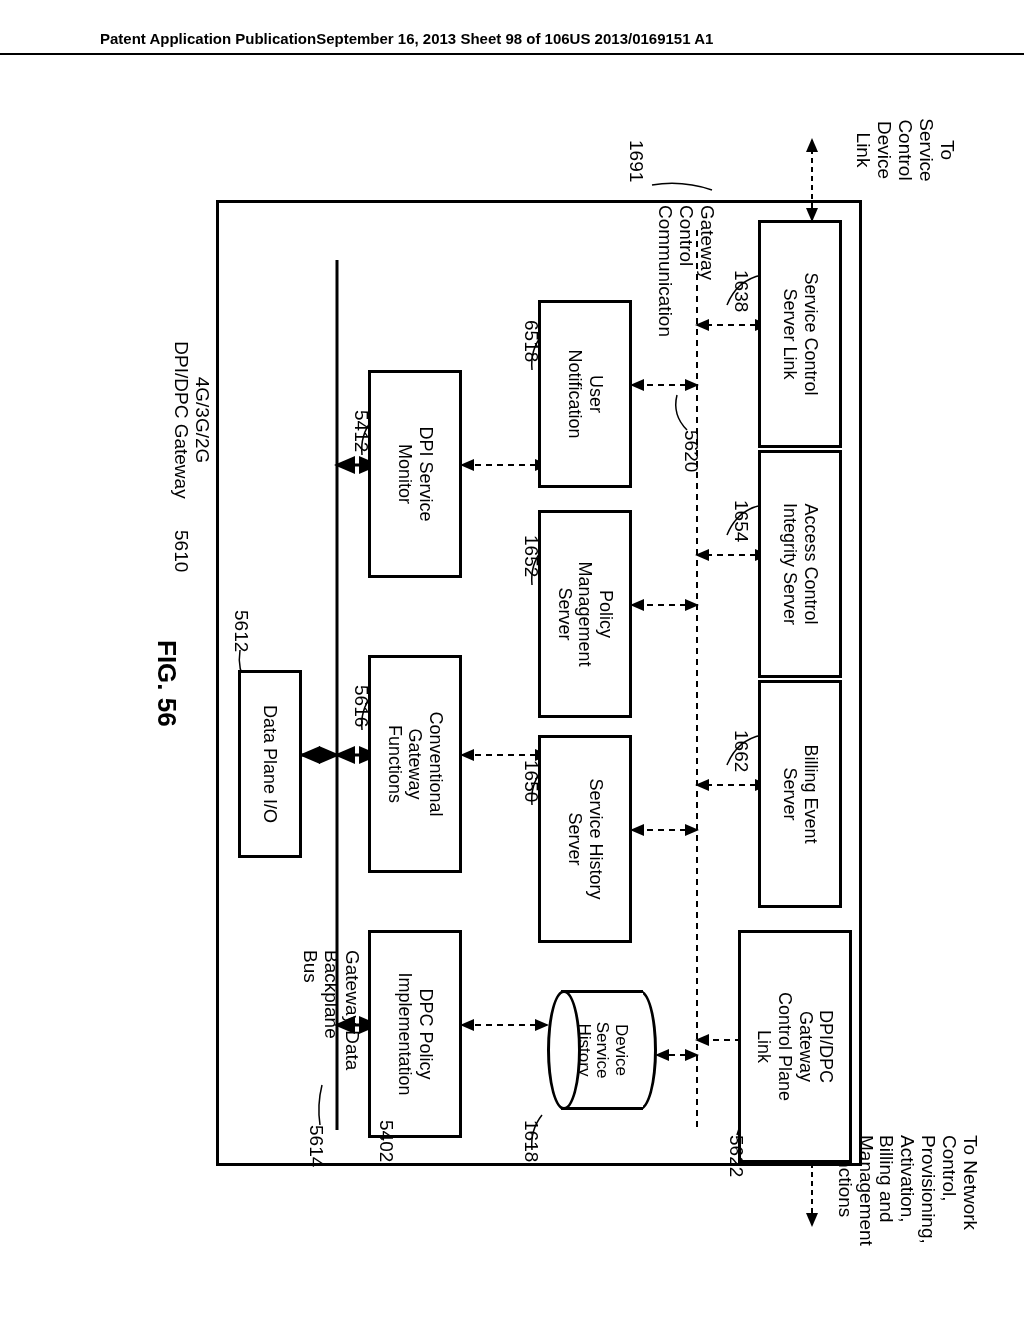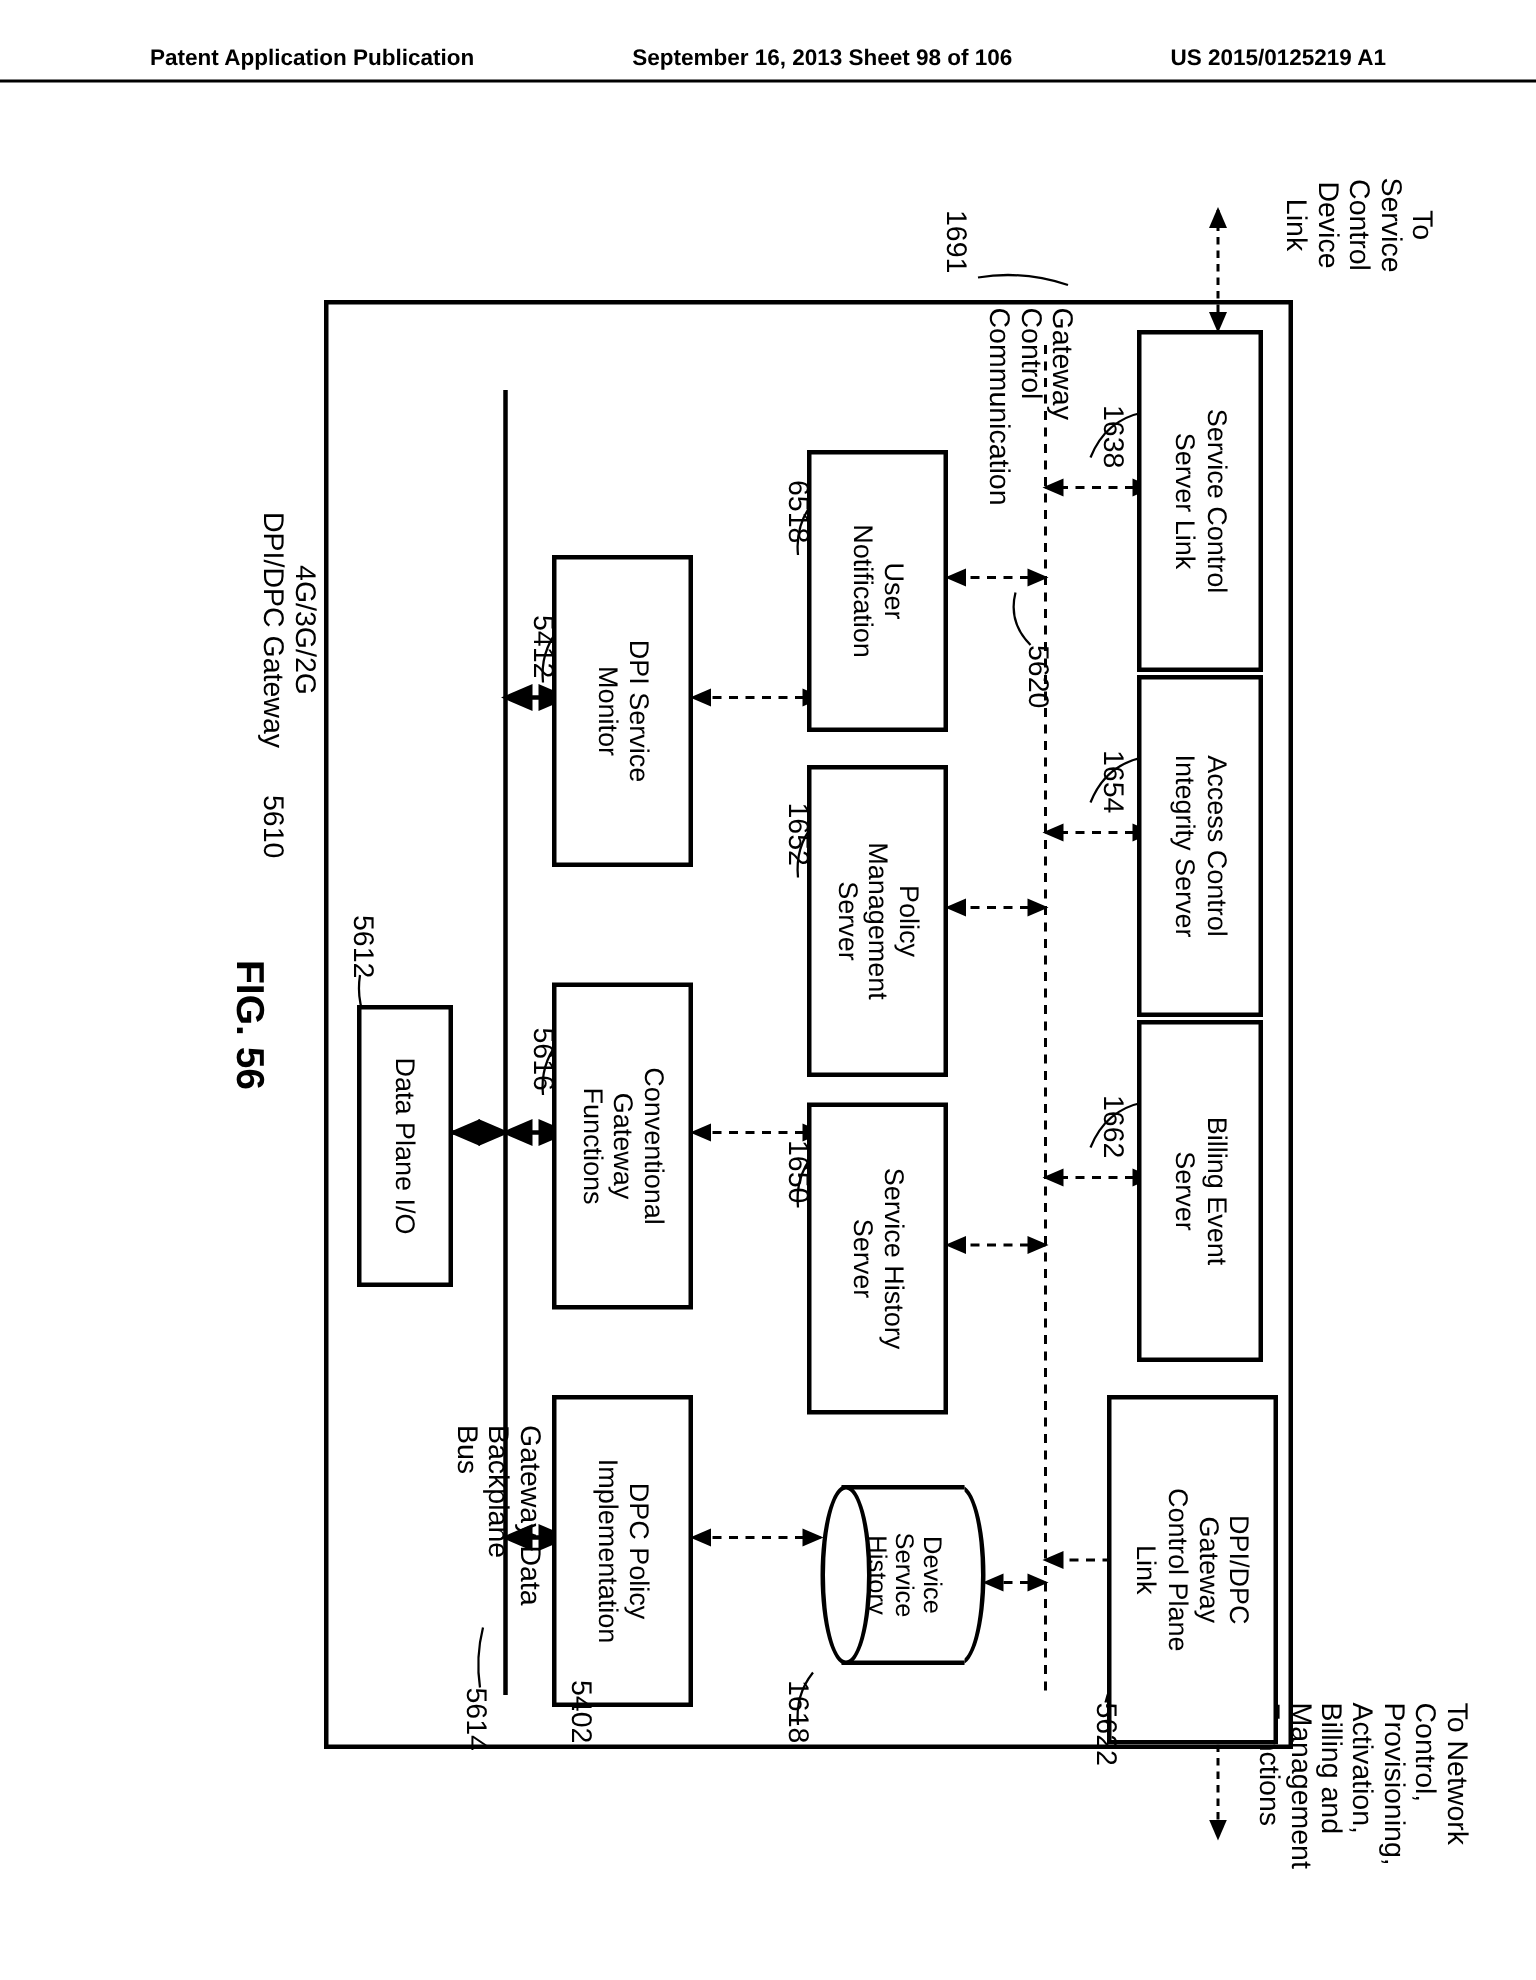--- a/index.html
+++ b/index.html
@@ -16,21 +16,20 @@
     background: #fff;
   }
   .header {
     position: absolute;
     top: 30px;
     left: 0;
     right: 0;
     padding: 0 100px 6px 100px;
     border-bottom: 2px solid #000;
     display: flex;
-    justify-content: space-between;
     font-size: 15px;
     font-weight: bold;
   }
   .figure-area {
     position: absolute;
     top: 130px;
     left: 62px;
     width: 900px;
     height: 1100px;
   }
@@ -126,21 +125,21 @@
   }
 </style>
 </head>
 <body>
 
 <div class="page">
 
   <div class="header">
     <span>Patent Application Publication</span>
     <span>September 16, 2013  Sheet 98 of 106</span>
-    <span>US 2015/0125219 A1</span>
+    <span>US 2013/0169151 A1</span>
   </div>
 
   <div class="figure-area">
     <div class="diagram-rotated">
       <div class="diagram">
 
         <svg class="wires" viewBox="0 0 1100 900">
           <defs>
             <marker id="ah" markerWidth="10" markerHeight="10" refX="6" refY="3" orient="auto">
               <path d="M0,0 L7,3 L0,6 Z" fill="#000"></path>

